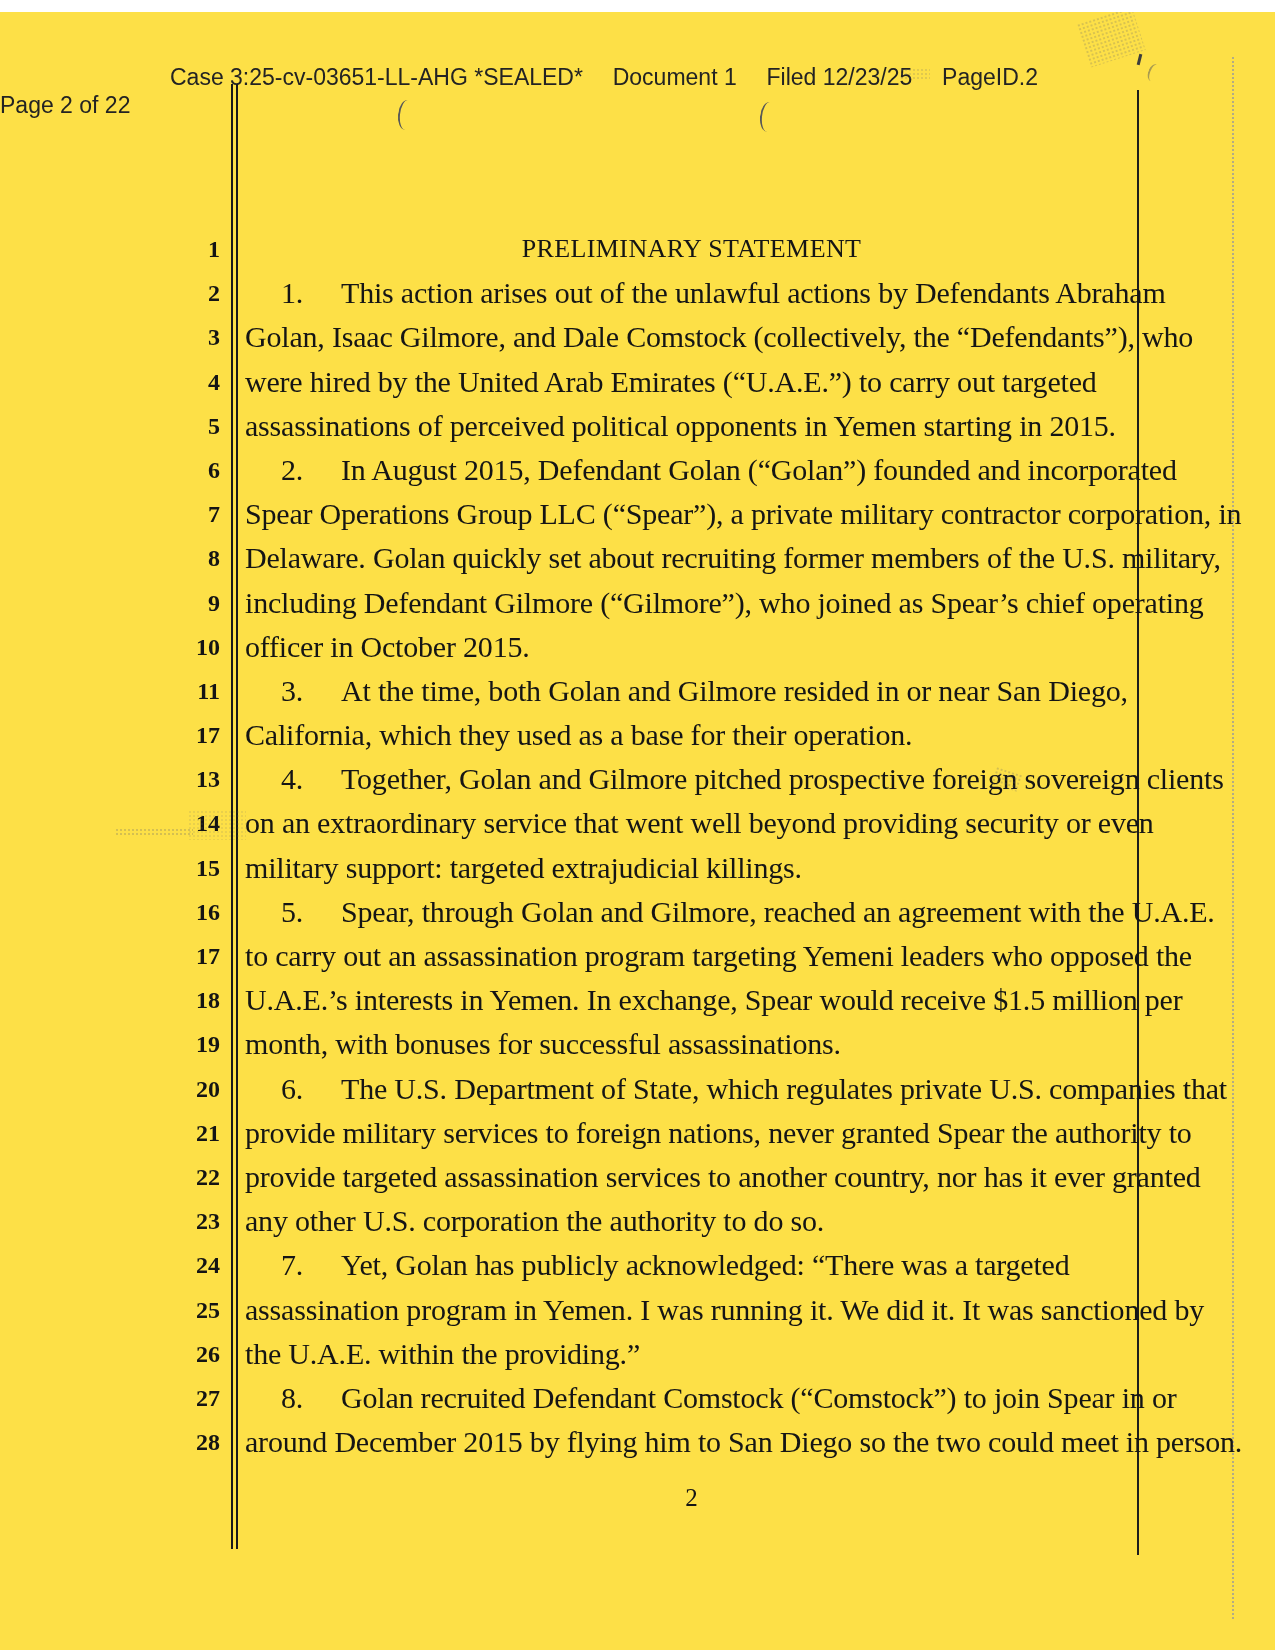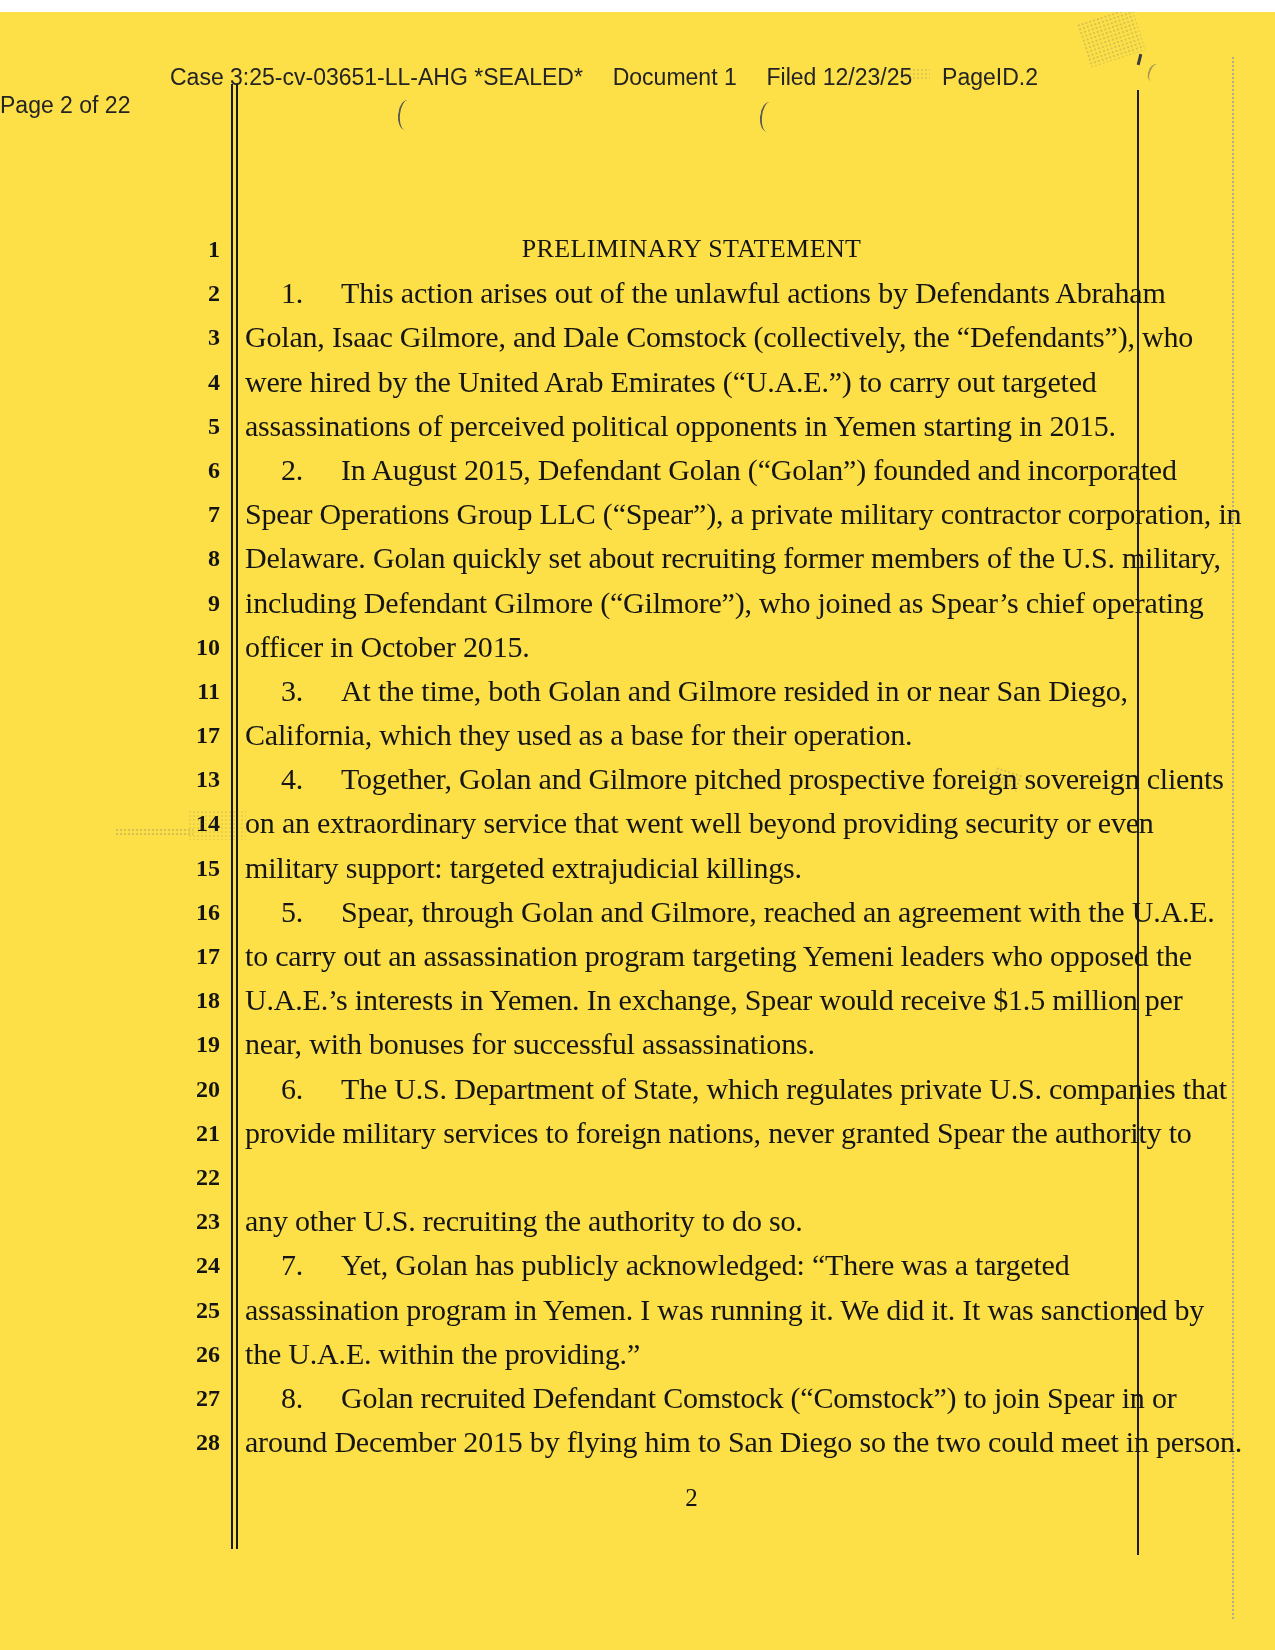--- a/index.html
+++ b/index.html
@@ -166,36 +166,37 @@
       <div class="bline">
         <span class="lnum">17</span>
         <span class="ltext">to carry out an assassination program targeting Yemeni leaders who opposed the</span>
       </div>
       <div class="bline">
         <span class="lnum">18</span>
         <span class="ltext">U.A.E.’s interests in Yemen. In exchange, Spear would receive $1.5 million per</span>
       </div>
       <div class="bline">
         <span class="lnum">19</span>
-        <span class="ltext">near, with bonuses for successful assassinations.</span>
+        <span class="ltext">month, with bonuses for successful assassinations.</span>
       </div>
       <div class="bline">
         <span class="lnum">20</span>
         <span class="ltext"><span class="pnum">6.</span>The U.S. Department of State, which regulates private U.S. companies that</span>
       </div>
       <div class="bline">
         <span class="lnum">21</span>
         <span class="ltext">provide military services to foreign nations, never granted Spear the authority to</span>
       </div>
       <div class="bline">
         <span class="lnum">22</span>
+        <span class="ltext">provide targeted assassination services to another country, nor has it ever granted</span>
       </div>
       <div class="bline">
         <span class="lnum">23</span>
-        <span class="ltext">any other U.S. recruiting the authority to do so.</span>
+        <span class="ltext">any other U.S. corporation the authority to do so.</span>
       </div>
       <div class="bline">
         <span class="lnum">24</span>
         <span class="ltext"><span class="pnum">7.</span>Yet, Golan has publicly acknowledged: “There was a targeted</span>
       </div>
       <div class="bline">
         <span class="lnum">25</span>
         <span class="ltext">assassination program in Yemen. I was running it. We did it. It was sanctioned by</span>
       </div>
       <div class="bline">

